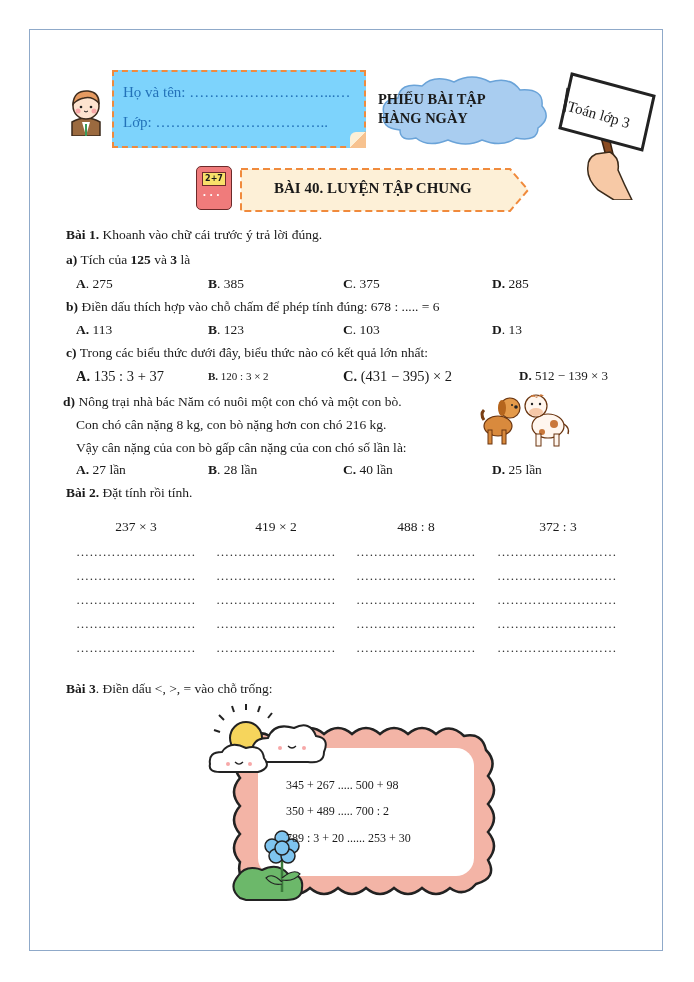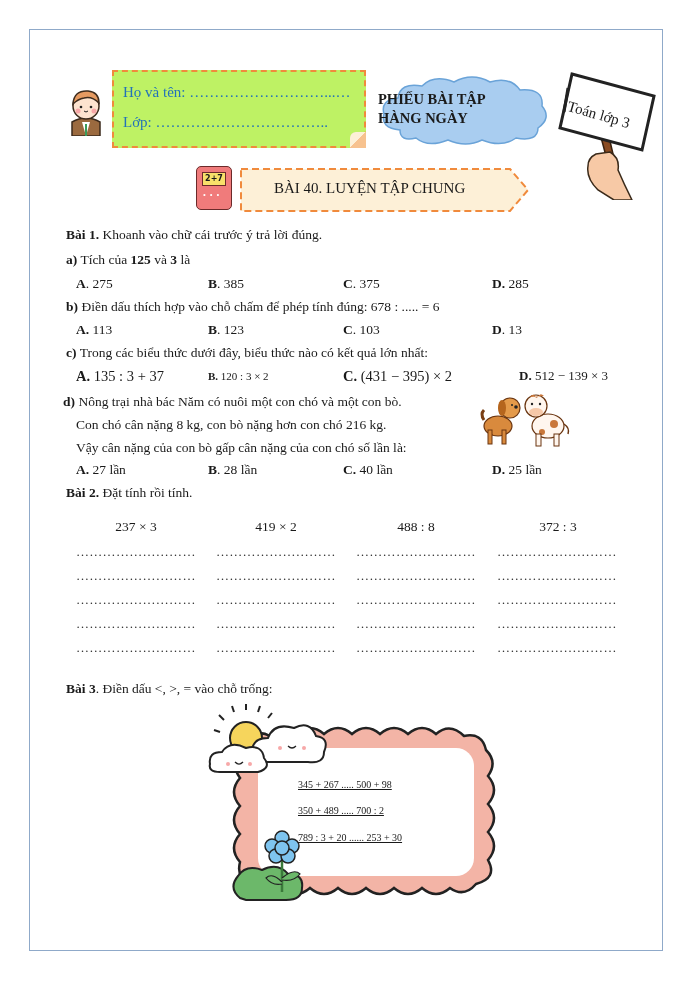--- a/index.html
+++ b/index.html
@@ -6,37 +6,37 @@
   body { width: 694px; height: 982px; position: relative; overflow: hidden;
          font-family: "Liberation Serif", "DejaVu Serif", serif; color: #1a1a1a; }
   .page { position: absolute; left: 29px; top: 29px; width: 634px; height: 922px;
           border: 1.5px solid #8fa9c9; box-sizing: border-box; }
   .abs { position: absolute; }
   .t { font-size: 13.5px; line-height: 18px; white-space: nowrap; }
   b { font-weight: bold; }
 
   
   .namebox { left: 112px; top: 70px; width: 254px; height: 78px;
-             background: #bef264; border: 2px dashed #f08a3c; box-sizing: border-box; }
+             background: #7dd3fc; border: 2px dashed #f08a3c; box-sizing: border-box; }
   .namebox .line { position: absolute; left: 9px; font-size: 15px; color: #2372b9; }
   .curl { position: absolute; right: -2px; bottom: -2px; width: 16px; height: 16px;
           background: linear-gradient(135deg, #fdf0d7 50%, #f7c28f 50%); border-top-left-radius: 6px; }
 
   
   .cloud { left: 378px; top: 74px; width: 174px; height: 72px; }
   .cloud-text { position: absolute; left: 0; top: 16px; width: 174px; text-align: left;
                 font-weight: bold; font-size: 14.5px; line-height: 19px; color: #1a1a1a; }
 
   
   .banner { left: 240px; top: 168px; width: 290px; height: 44px; }
-  .banner-text { position: absolute; left: 34px; top: 12px; font-weight: normal; font-size: 15px; color: #1a1a1a; }
+  .banner-text { position: absolute; left: 34px; top: 12px; font-weight: bold; font-size: 15px; color: #1a1a1a; }
   .calc-head { font-size: 13.5px; width: 120px; text-align: center; }
   .dotrow { font-size: 13px; color: #333; letter-spacing: 0.3px; }
 
-  .frame-text { font-size: 10px; line-height: 26px; position: absolute; left: 298px; white-space: nowrap; text-decoration: underline; }
+  .frame-text { font-size: 12px; line-height: 26px; position: absolute; left: 286px; white-space: nowrap; }
 </style>
 </head>
 <body>
 
 <div class="page"></div>
 
 <svg class="abs" style="left:66px;top:86px" width="40" height="50" viewBox="0 0 40 50">
   <path d="M6 50 L6 36 Q20 28 34 36 L34 50 Z" fill="#9b6a3f" stroke="#3b2a1c" stroke-width="1.5"></path>
   <path d="M16 36 L20 50 L24 36 Z" fill="#ffffff"></path>
   <path d="M19 38 L21 38 L21 50 L19 50 Z" fill="#3a9b5c"></path>

